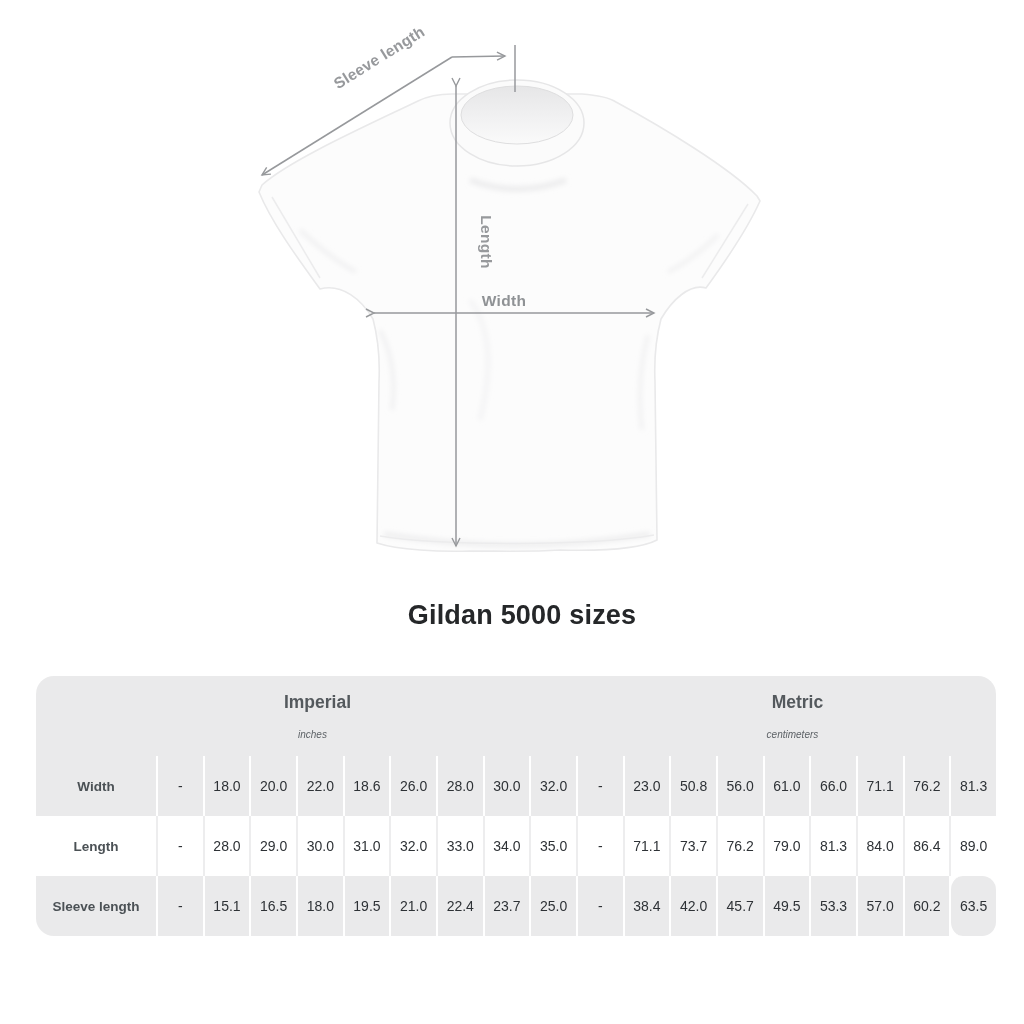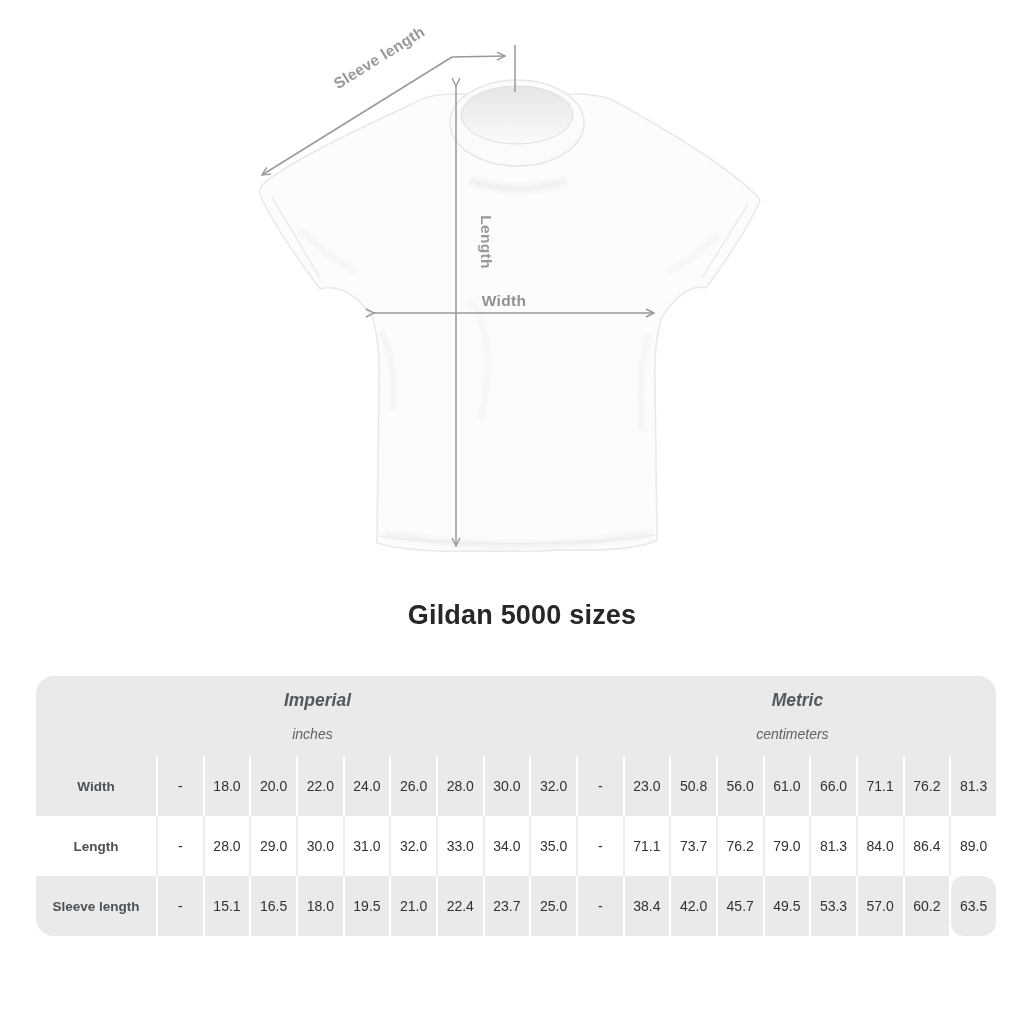--- a/index.html
+++ b/index.html
@@ -16,22 +16,22 @@
 
   
   .table-wrap{position:absolute;left:36px;top:676px;width:960px;}
   table.size-chart{border-collapse:separate;border-spacing:0;width:960px;table-layout:fixed;}
   col.c-label{width:120px;}
   th,td{padding:0;text-align:center;vertical-align:middle;font-weight:normal;}
 
   tr.band-row th{background:#eaeaeb;height:80px;}
   tr.band-row th:first-child{border-top-left-radius:18px;}
   tr.band-row th:last-child{border-top-right-radius:18px;}
-  .band-label{font-size:17.5px;font-weight:bold;font-style:italic;color:#54595d;line-height:1.25;padding-left:23px;}
-  .band-unit{font-size:14px;font-style:italic;color:#5d6266;margin-top:15px;padding-left:13px;}
+  .band-label{font-size:17.5px;font-weight:bold;color:#54595d;line-height:1.25;padding-left:23px;}
+  .band-unit{font-size:10px;font-style:italic;color:#5d6266;margin-top:15px;padding-left:13px;}
 
   tr.hdr-row th{background:#ffffff;height:56px;font-size:13.5px;font-weight:bold;color:#4b5155;}
   tr.hdr-row th:not(:first-child){border-left:2px solid #ededee;}
 
   tr.data-row th{font-size:13.5px;font-weight:bold;color:#4b5155;height:60px;}
   tr.data-row td{font-size:14px;color:#2e3236;height:60px;}
   tr.row-gray th, tr.row-gray td{background:#eaeaeb;}
   tr.row-gray th:not(:first-child), tr.row-gray td{border-left:2px solid #ffffff;}
   tr.row-gray td:first-of-type{border-left:2px solid #ffffff;}
   tr.row-white th, tr.row-white td{background:#ffffff;}
@@ -148,21 +148,21 @@
         </th>
       </tr>
     </thead>
     <tbody>
         <tr class="data-row row-gray">
           <th>Width</th>
           <td>-</td>
           <td>18.0</td>
           <td>20.0</td>
           <td>22.0</td>
-          <td>24.0</td>
+          <td>18.6</td>
           <td>26.0</td>
           <td>28.0</td>
           <td>30.0</td>
           <td>32.0</td>
           <td>-</td>
           <td>23.0</td>
           <td>50.8</td>
           <td>56.0</td>
           <td>61.0</td>
           <td>66.0</td>

